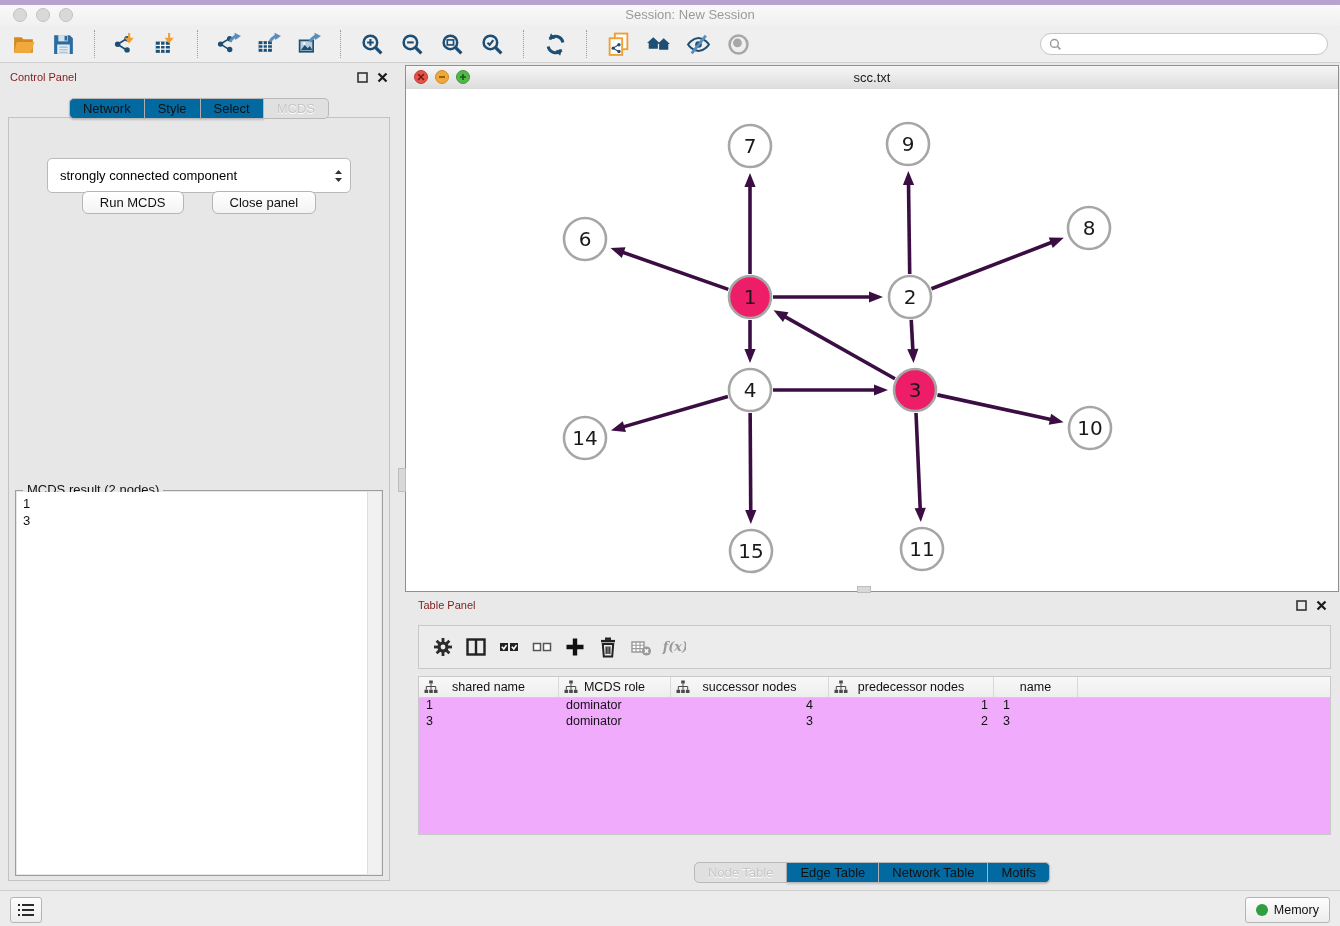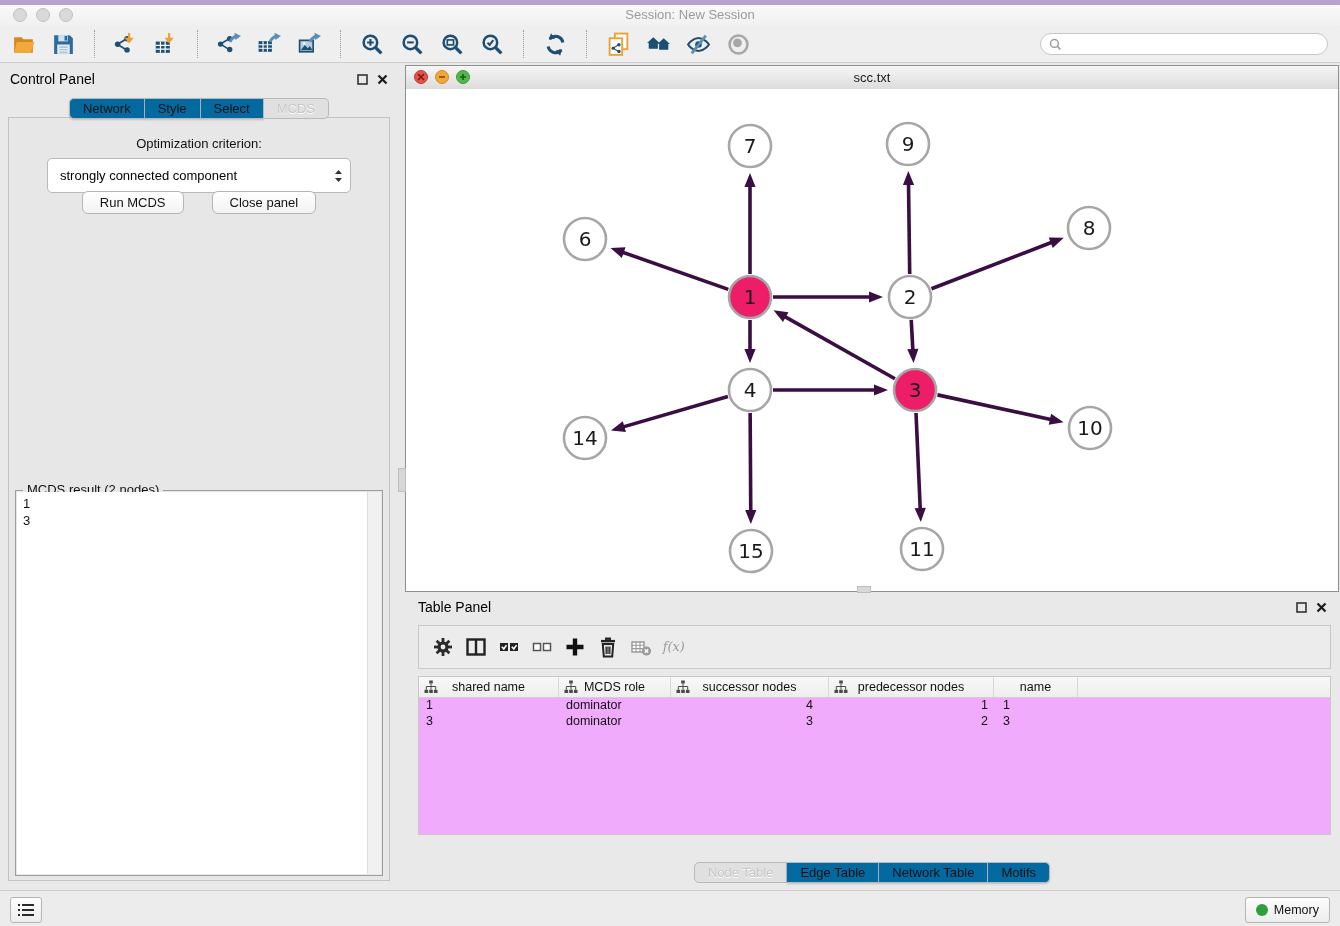--- a/index.html
+++ b/index.html
@@ -17,21 +17,21 @@
   
   .toolbar{position:absolute;left:0;top:25px;width:100%;height:38px;background:#efefef;
            border-bottom:1px solid #cfcfcf;box-sizing:border-box;}
   .tb-icons{position:absolute;left:10px;top:0;height:38px;display:flex;align-items:center;gap:13px;}
   .tbtn{width:27px;height:27px;display:flex;align-items:center;justify-content:center;}
   .tb-div{width:1px;height:28px;border-left:1px dotted #9b9b9b;margin:0 4px;}
   .tb-search{position:absolute;right:12px;top:8px;width:288px;height:22px;border:1px solid #c6c6c6;
              border-radius:11px;background:#fff;display:flex;align-items:center;padding:0 8px;gap:5px;box-sizing:border-box;}
   .tb-search input{border:none;outline:none;flex:1;font-size:12px;font-family:"Liberation Sans",sans-serif;background:transparent;}
   
-  .panel-title{font-size:14px;color:#000000;}
+  .panel-title{font-size:11px;color:#7f1d1d;}
   .panel-btns{display:flex;gap:9px;align-items:center;}
   
   .control-panel{position:absolute;left:2px;top:65px;width:394px;height:820px;}
   .cp-head{position:absolute;left:8px;top:6px;right:8px;display:flex;justify-content:space-between;align-items:center;}
   .tabs{display:flex;}
   .tab{padding:2px 13px;font-size:13px;background:#0369a1;border:1px solid #b9b9b9;border-left:none;
        color:#111;box-shadow:0 1px 2px rgba(0,0,0,.18);white-space:nowrap;}
   .tab:first-child{border-left:1px solid #b9b9b9;border-radius:5px 0 0 5px;}
   .tab:last-child{border-radius:0 5px 5px 0;}
   .tab.active{background:#e0e0e0;color:#c6c6c6;text-shadow:0 1px 0 #fff;box-shadow:none;}
@@ -63,21 +63,21 @@
   .nl-min{background:#f0a73b;border:1px solid #d28d24;color:#8a5a08;}
   .nl-max{background:#53b749;border:1px solid #3d9a36;color:#1c5c17;}
   .nlight svg{display:block;}
   .net-title{position:absolute;left:0;right:0;top:0;height:23px;line-height:23px;text-align:center;
              font-size:13px;color:#1a1a1a;}
   .net-canvas{position:absolute;left:0;right:0;top:23px;bottom:0;background:#fff;}
   
   .table-panel{position:absolute;left:405px;top:595px;width:934px;height:290px;}
   .tp-head{position:absolute;left:13px;top:4px;right:12px;display:flex;justify-content:space-between;}
   .tp-toolbar{position:absolute;left:13px;right:8px;top:30px;height:44px;background:#ececec;
-              border:1px solid #c8c8c8;display:flex;align-items:center;gap:9px;padding-left:12px;box-sizing:border-box;}
+              border:1px solid #c8c8c8;display:flex;align-items:center;gap:9px;padding-left:12px;box-sizing:border-box;font-weight:bold;}
   .tp-tbtn{width:24px;height:24px;display:flex;align-items:center;justify-content:center;}
   .tp-table{position:absolute;left:13px;right:8px;top:81px;height:159px;background:#f0abfc;
             border:1px solid #c8c8c8;overflow:hidden;box-sizing:border-box;}
   .thead{display:flex;height:20px;background:linear-gradient(#f8f8f8,#eeeeee);border-bottom:1px solid #d0d0d0;}
   .th{position:relative;display:flex;align-items:center;justify-content:center;
       border-right:1px solid #d9d9d9;font-size:12.5px;color:#111;box-sizing:border-box;}
   .th .tree{position:absolute;left:5px;top:3px;}
   .trow{display:flex;height:16px;font-size:12.5px;color:#111;}
   .td{box-sizing:border-box;overflow:hidden;white-space:nowrap;}
   .tp-tabs{position:absolute;left:0;right:0;top:267px;display:flex;justify-content:center;}
@@ -274,21 +274,20 @@
           </svg>
       </span>
     </div>
     <div class="cp-tabs tabs">
         <div class="tab">Network</div>
         <div class="tab">Style</div>
         <div class="tab">Select</div>
         <div class="tab active">MCDS</div>
       </div>
     <div class="cp-body">
-      <div class="opt-label">Optimization criterion:</div>
       <div class="dropdown">
         <span class="dd-val">strongly connected component</span>
         <svg width="11" height="16" viewBox="0 0 11 16">
           <path d="M2 6l3.5-4L9 6z" fill="#333"></path>
             <path d="M2 10l3.5 4L9 10z" fill="#333"></path>
         </svg>
       </div>
       <div class="btn-row">
         <button class="btn">Run MCDS</button>
         <button class="btn">Close panel</button>

